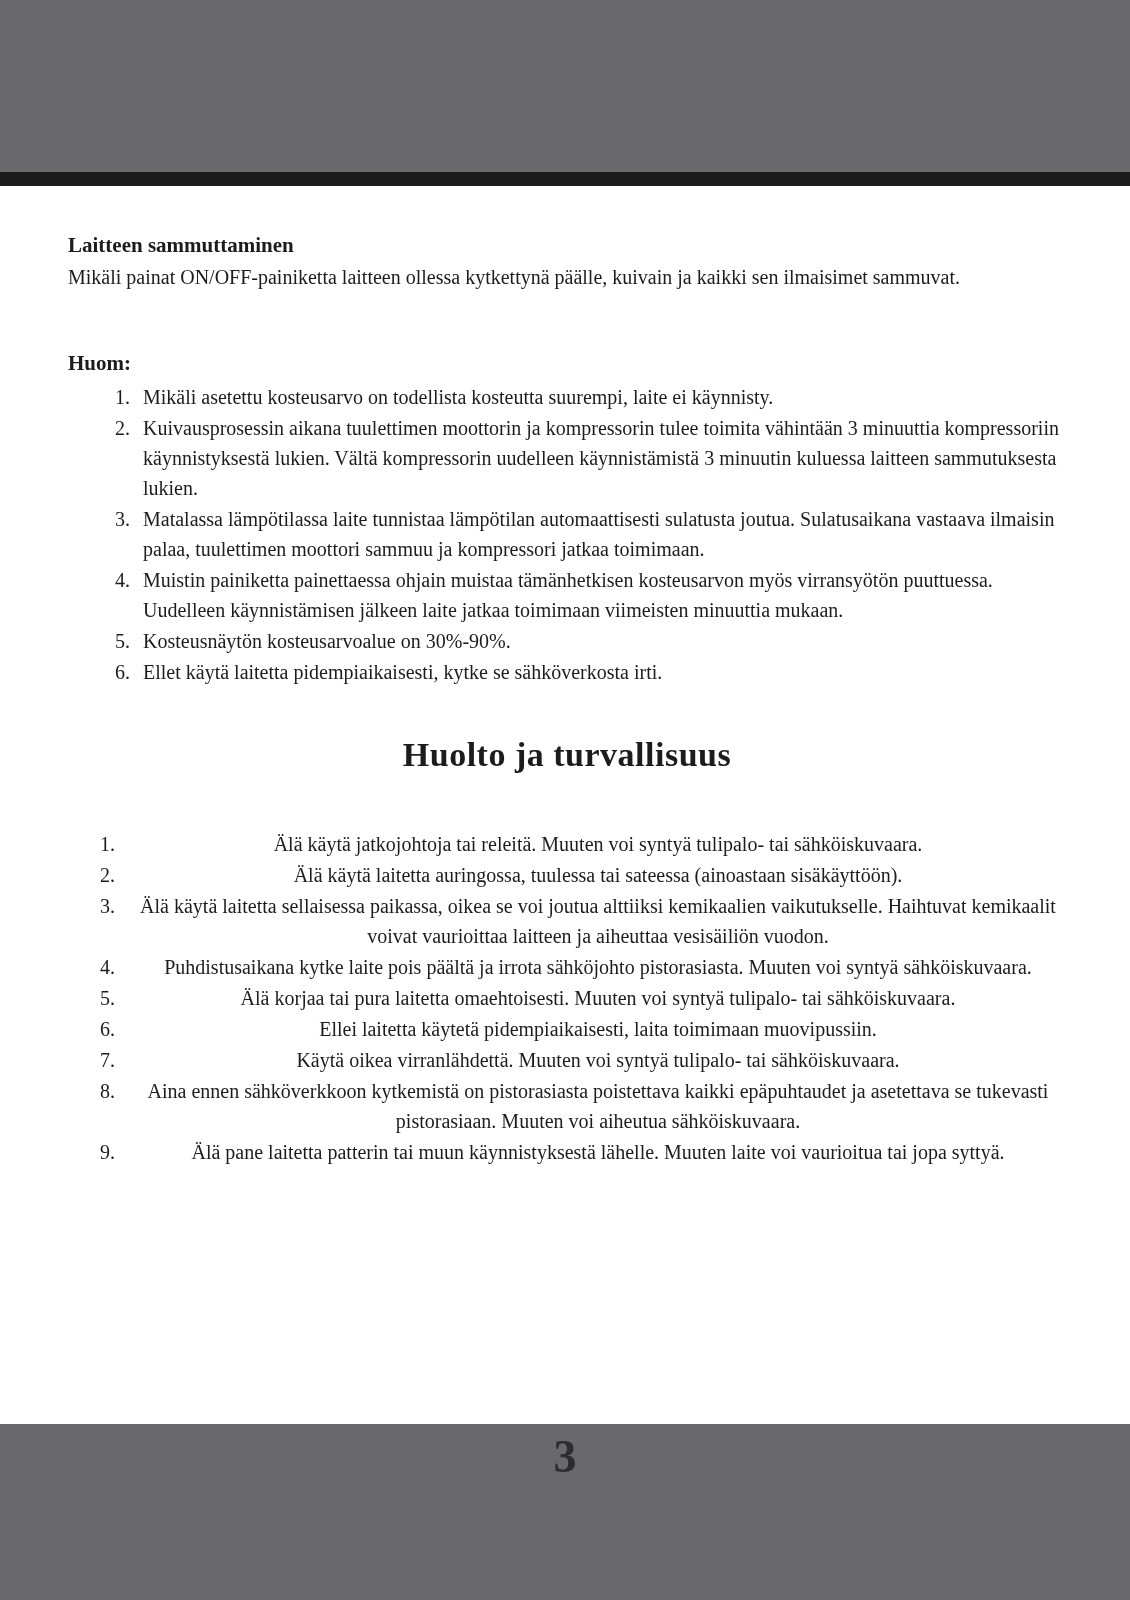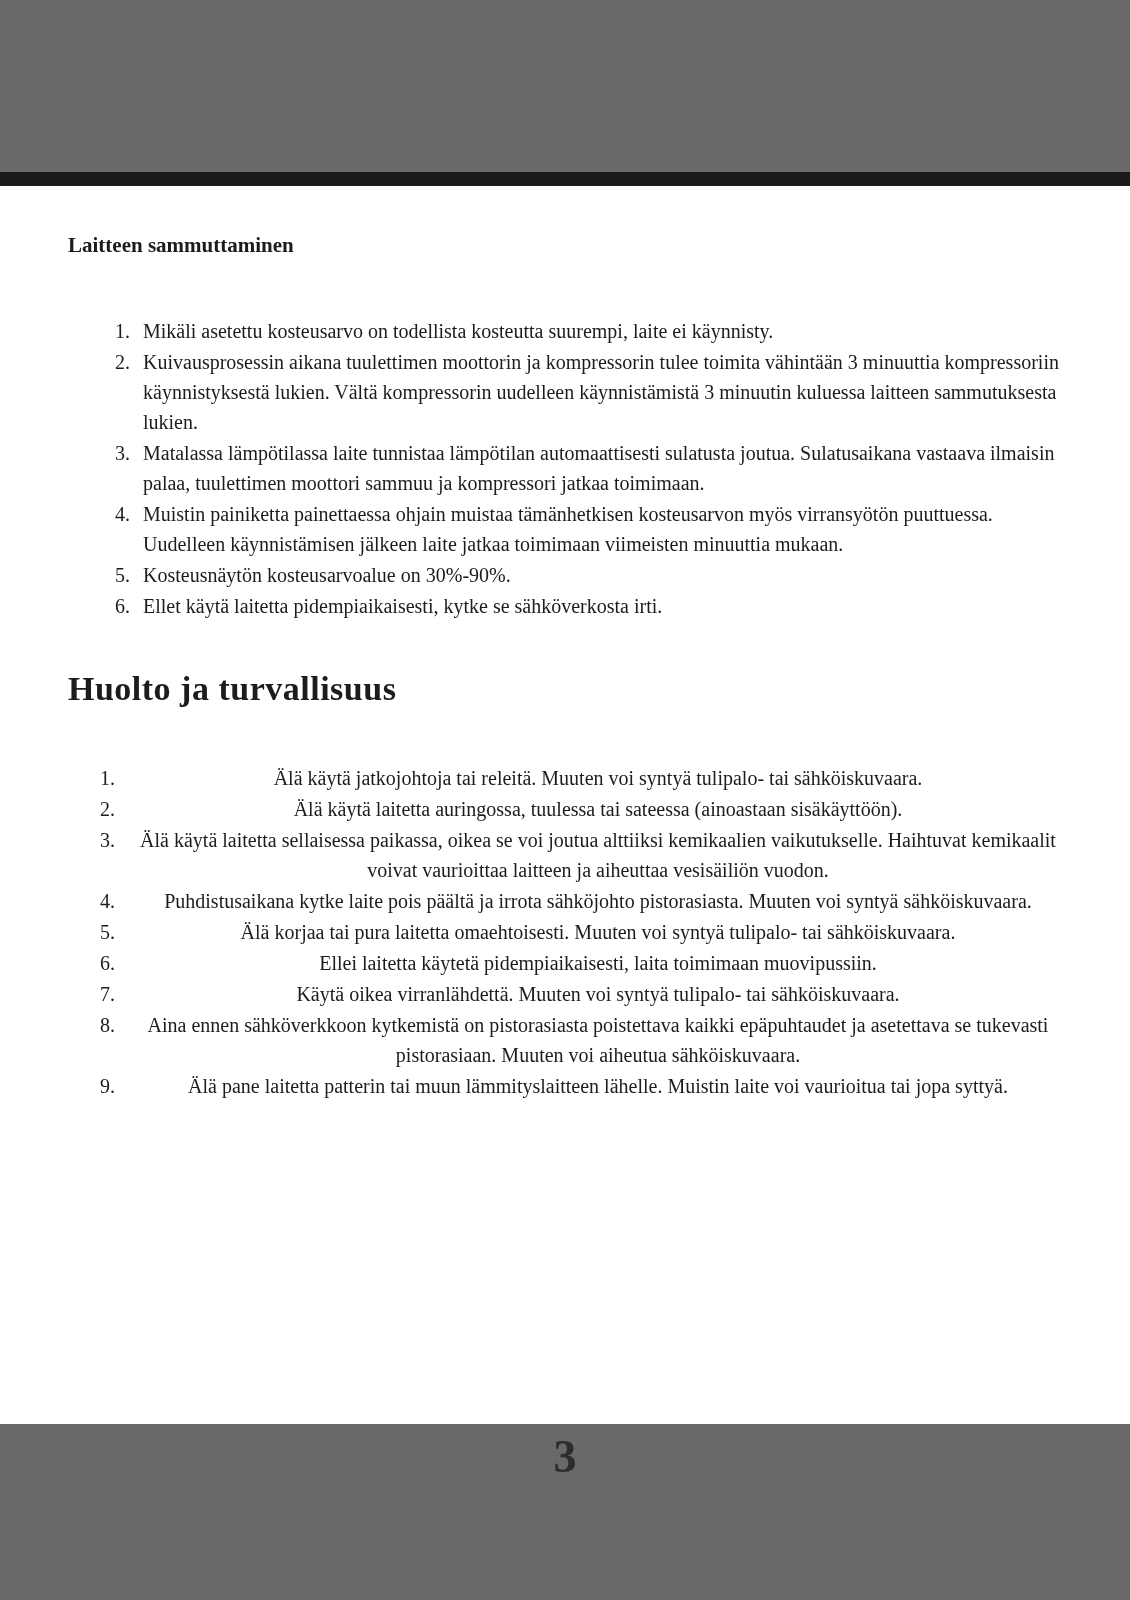--- a/index.html
+++ b/index.html
@@ -55,21 +55,21 @@
     padding-left: 67px;
     max-width: 960px;
   }
   ol.note-list li {
     padding-left: 8px;
     margin-bottom: 1px;
     font-family: Liberation Serif, serif;
   }
   h1.big-title {
     margin: 48px 0 0 0;
-    text-align: left;
+    text-align: center;
     font-size: 34px;
     line-height: 40px;
     font-weight: bold;
     letter-spacing: 0.5px;
   }
   ol.safety-list {
     margin: 54px 0 0 0;
     padding-left: 52px;
     max-width: 980px;
   }
@@ -97,23 +97,25 @@
 
 <div class="page">
 
   <div class="top-band"></div>
   <div class="top-strip"></div>
 
   <main class="content">
 
     <section class="shutdown-section">
       <h2 class="section-title">Laitteen sammuttaminen</h2>
+      <p class="section-body">Mikäli painat ON/OFF-painiketta laitteen ollessa kytkettynä päälle, kuivain ja kaikki sen ilmaisimet sammuvat.</p>
     </section>
 
     <section class="note-section">
+      <h2 class="section-title">Huom:</h2>
       <ol class="note-list">
         <li>Mikäli asetettu kosteusarvo on todellista kosteutta suurempi, laite ei käynnisty.</li>
         <li>Kuivausprosessin aikana tuulettimen moottorin ja kompressorin tulee toimita vähintään 3 minuuttia kompressoriin käynnistyksestä lukien. Vältä kompressorin uudelleen käynnistämistä 3 minuutin kuluessa laitteen sammutuksesta lukien.</li>
         <li>Matalassa lämpötilassa laite tunnistaa lämpötilan automaattisesti sulatusta joutua. Sulatusaikana vastaava ilmaisin palaa, tuulettimen moottori sammuu ja kompressori jatkaa toimimaan.</li>
         <li>Muistin painiketta painettaessa ohjain muistaa tämänhetkisen kosteusarvon myös virransyötön puuttuessa. Uudelleen käynnistämisen jälkeen laite jatkaa toimimaan viimeisten minuuttia mukaan.</li>
         <li>Kosteusnäytön kosteusarvoalue on 30%-90%.</li>
         <li>Ellet käytä laitetta pidempiaikaisesti, kytke se sähköverkosta irti.</li>
       </ol>
     </section>
 
@@ -121,21 +123,21 @@
       <h1 class="big-title">Huolto ja turvallisuus</h1>
       <ol class="safety-list">
         <li>Älä käytä jatkojohtoja tai releitä. Muuten voi syntyä tulipalo- tai sähköiskuvaara.</li>
         <li>Älä käytä laitetta auringossa, tuulessa tai sateessa (ainoastaan sisäkäyttöön).</li>
         <li>Älä käytä laitetta sellaisessa paikassa, oikea se voi joutua alttiiksi kemikaalien vaikutukselle. Haihtuvat kemikaalit voivat vaurioittaa laitteen ja aiheuttaa vesisäiliön vuodon.</li>
         <li>Puhdistusaikana kytke laite pois päältä ja irrota sähköjohto pistorasiasta. Muuten voi syntyä sähköiskuvaara.</li>
         <li>Älä korjaa tai pura laitetta omaehtoisesti. Muuten voi syntyä tulipalo- tai sähköiskuvaara.</li>
         <li>Ellei laitetta käytetä pidempiaikaisesti, laita toimimaan muovipussiin.</li>
         <li>Käytä oikea virranlähdettä. Muuten voi syntyä tulipalo- tai sähköiskuvaara.</li>
         <li>Aina ennen sähköverkkoon kytkemistä on pistorasiasta poistettava kaikki epäpuhtaudet ja asetettava se tukevasti pistorasiaan. Muuten voi aiheutua sähköiskuvaara.</li>
-        <li>Älä pane laitetta patterin tai muun lämmityslaitteen lähelle. Muistin laite voi vaurioitua tai jopa syttyä.</li>
+        <li>Älä pane laitetta patterin tai muun käynnistyksestä lähelle. Muuten laite voi vaurioitua tai jopa syttyä.</li>
       </ol>
     </section>
 
   </main>
 
   <footer class="bottom-band">
     <div class="page-number">3</div>
   </footer>
 
 </div>

